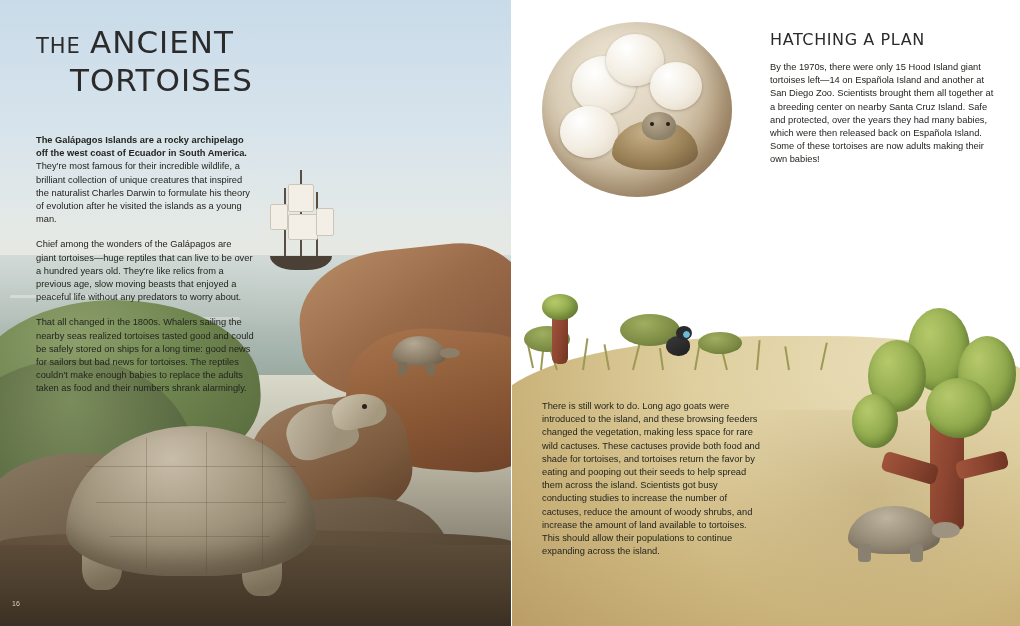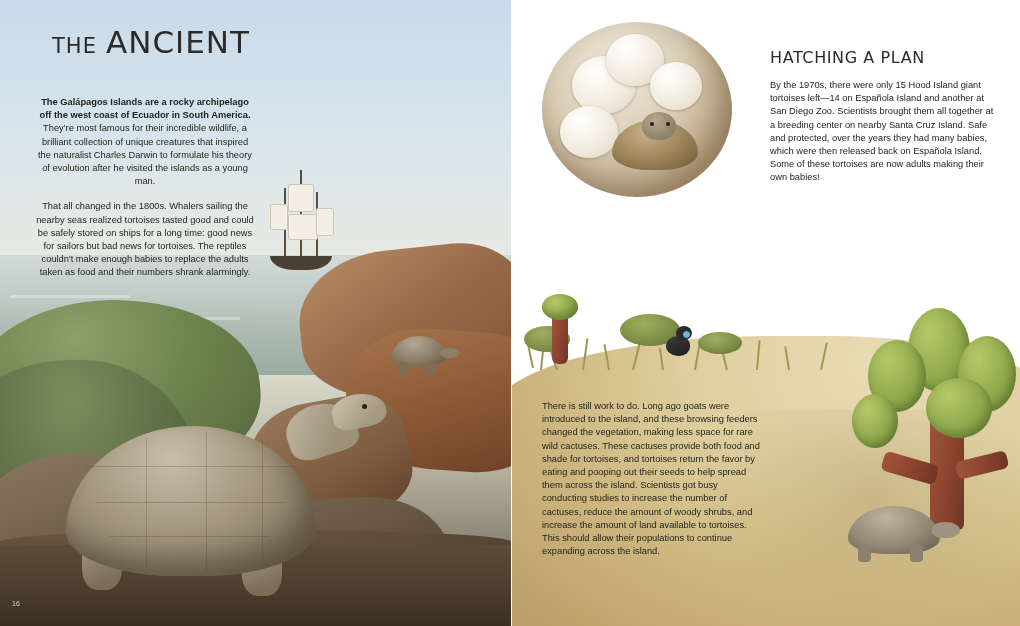--- a/index.html
+++ b/index.html
@@ -131,21 +131,21 @@
     position:absolute; width:40px; height:52px;
     background: linear-gradient(160deg, #a89c85 0%, #7a6e58 80%);
     border-radius: 30% 30% 40% 40%;
   }
   .scale-line {
     position:absolute; background:rgba(80,65,45,.25); height:1px;
   }
 
   
   .left-text {
-    position:absolute; left:36px; top:24px; width:230px; z-index:5;text-align:center;
+    position:absolute; left:36px; top:24px; width:230px; z-index:5;
   }
   .title-block {
     margin-bottom: 36px;
   }
   .title-line1 {
     font-family: "DejaVu Sans", sans-serif;
     font-size: 27px; letter-spacing: .5px; color:#2b2b2b;
   }
   .title-line1 .the {
     font-size: 21px; letter-spacing:1px;
@@ -354,23 +354,25 @@
       <div class="head"></div>
       <div class="eye"></div>
     </div>
 
     <div class="left-text">
       <div class="title-block">
         <div class="title-line1">
           <span class="the">THE</span>
           <span class="big">ANCIENT</span>
         </div>
+        <div class="title-line2">TORTOISES</div>
       </div>
 
       <p class="body-p"><b>The Galápagos Islands are a rocky archipelago off the west coast of Ecuador in South America.</b><span> They're most famous for their incredible wildlife, a brilliant collection of unique creatures that inspired the naturalist Charles Darwin to formulate his theory of evolution after he visited the islands as a young man.</span></p>
+      <p class="body-p">Chief among the wonders of the Galápagos are giant tortoises—huge reptiles that can live to be over a hundred years old. They're like relics from a previous age, slow moving beasts that enjoyed a peaceful life without any predators to worry about.</p>
       <p class="body-p">That all changed in the 1800s. Whalers sailing the nearby seas realized tortoises tasted good and could be safely stored on ships for a long time: good news for sailors but bad news for tortoises. The reptiles couldn't make enough babies to replace the adults taken as food and their numbers shrank alarmingly.</p>
     </div>
 
     <div class="folio">16</div>
   </div>
 
   <div class="gutter"></div>
 
   <div class="right-page">
 
@@ -384,21 +386,21 @@
           <div class="hshell"></div>
           <div class="hhead"></div>
           <div class="heye" style="left:38px;"></div>
           <div class="heye" style="left:54px;"></div>
         </div>
       </div>
     </div>
 
 
     <div class="hatch-text">
-      <div class="sec-head" style="margin-bottom:12px;margin-top:18px;">HATCHING A PLAN</div>
+      <div class="sec-head" style="margin-bottom:12px;">HATCHING A PLAN</div>
       <p class="r-body">By the 1970s, there were only 15 Hood Island giant tortoises left—14 on Española Island and another at San Diego Zoo. Scientists brought them all together at a breeding center on nearby Santa Cruz Island. Safe and protected, over the years they had many babies, which were then released back on Española Island. Some of these tortoises are now adults making their own babies!</p>
     </div>
 
     <div class="desert">
       <div class="desert-ground"></div>
       <div class="desert-shadow"></div>
 
       <div class="grass" style="left:20px;  top:52px; height:26px; transform:rotate(-12deg);"></div>
       <div class="grass" style="left:28px;  top:50px; height:30px; transform:rotate(6deg);"></div>
       <div class="grass" style="left:44px;  top:56px; height:24px; transform:rotate(-18deg);"></div>

